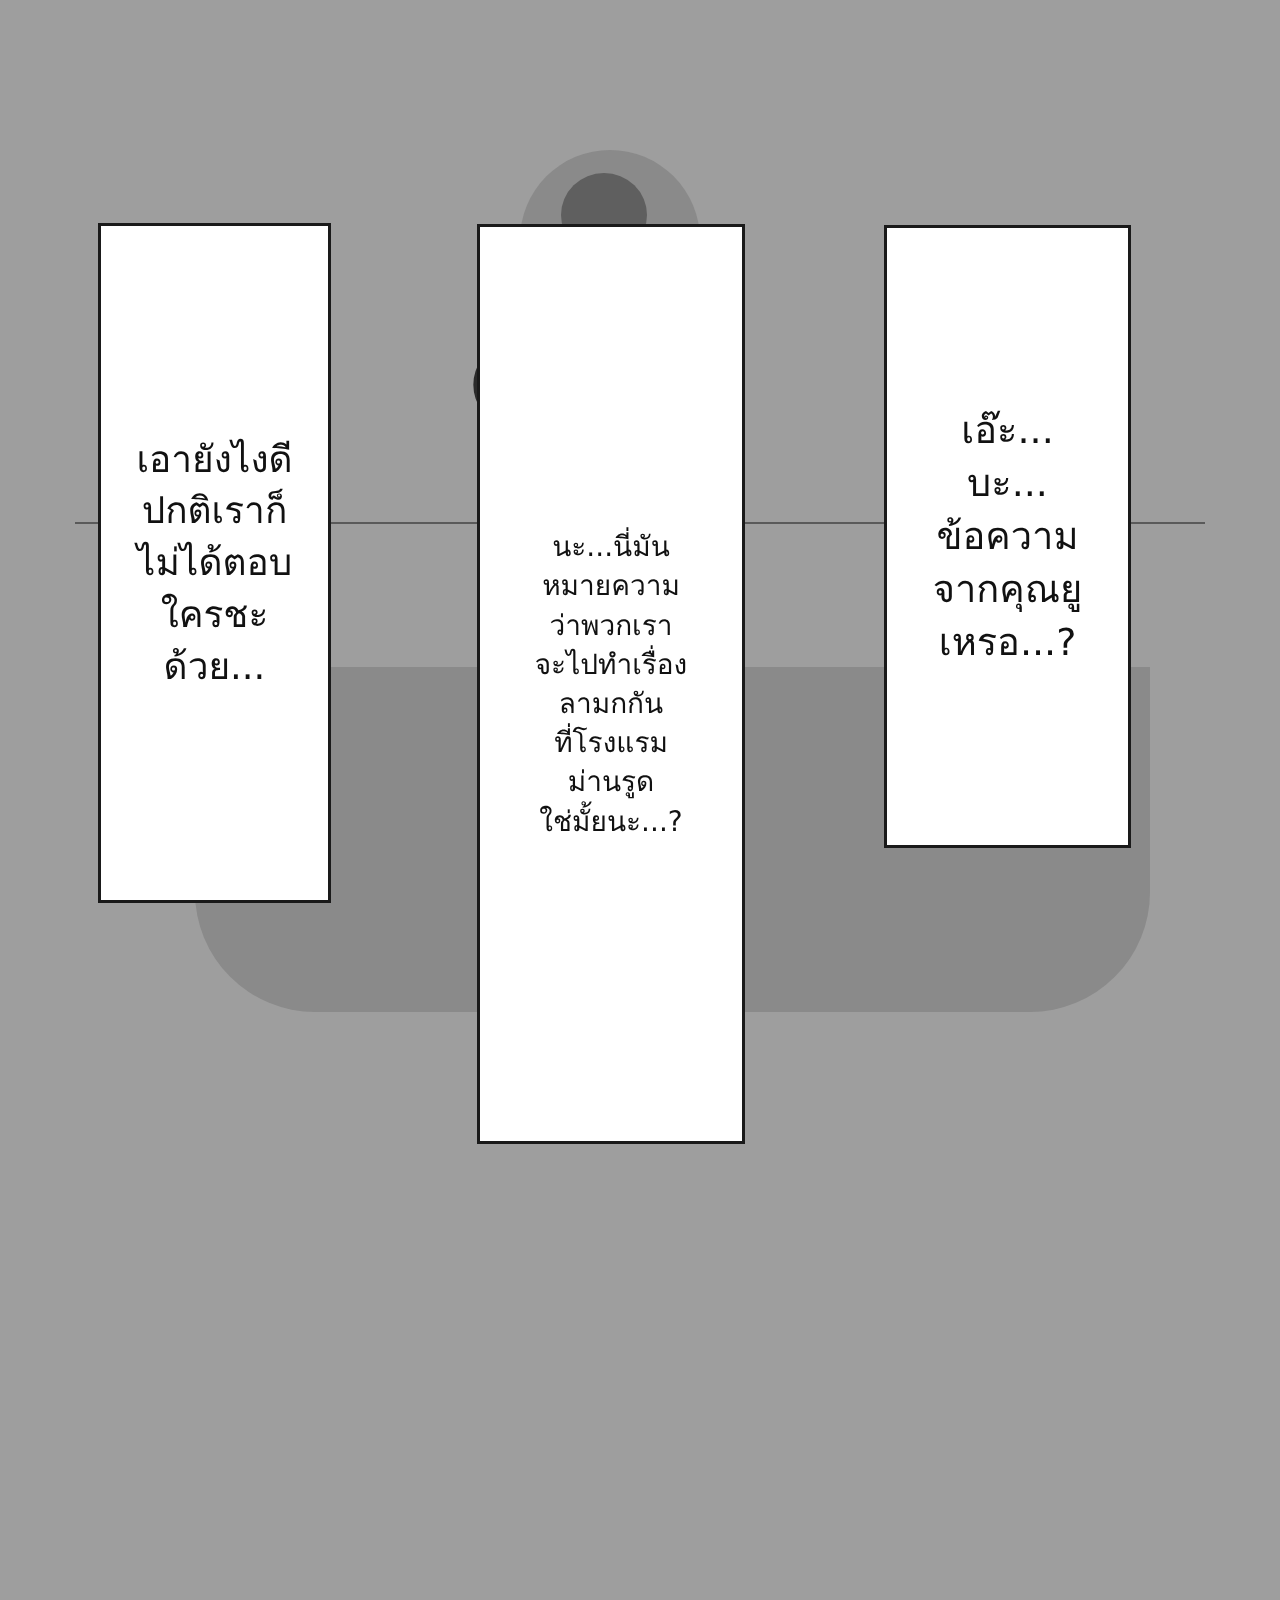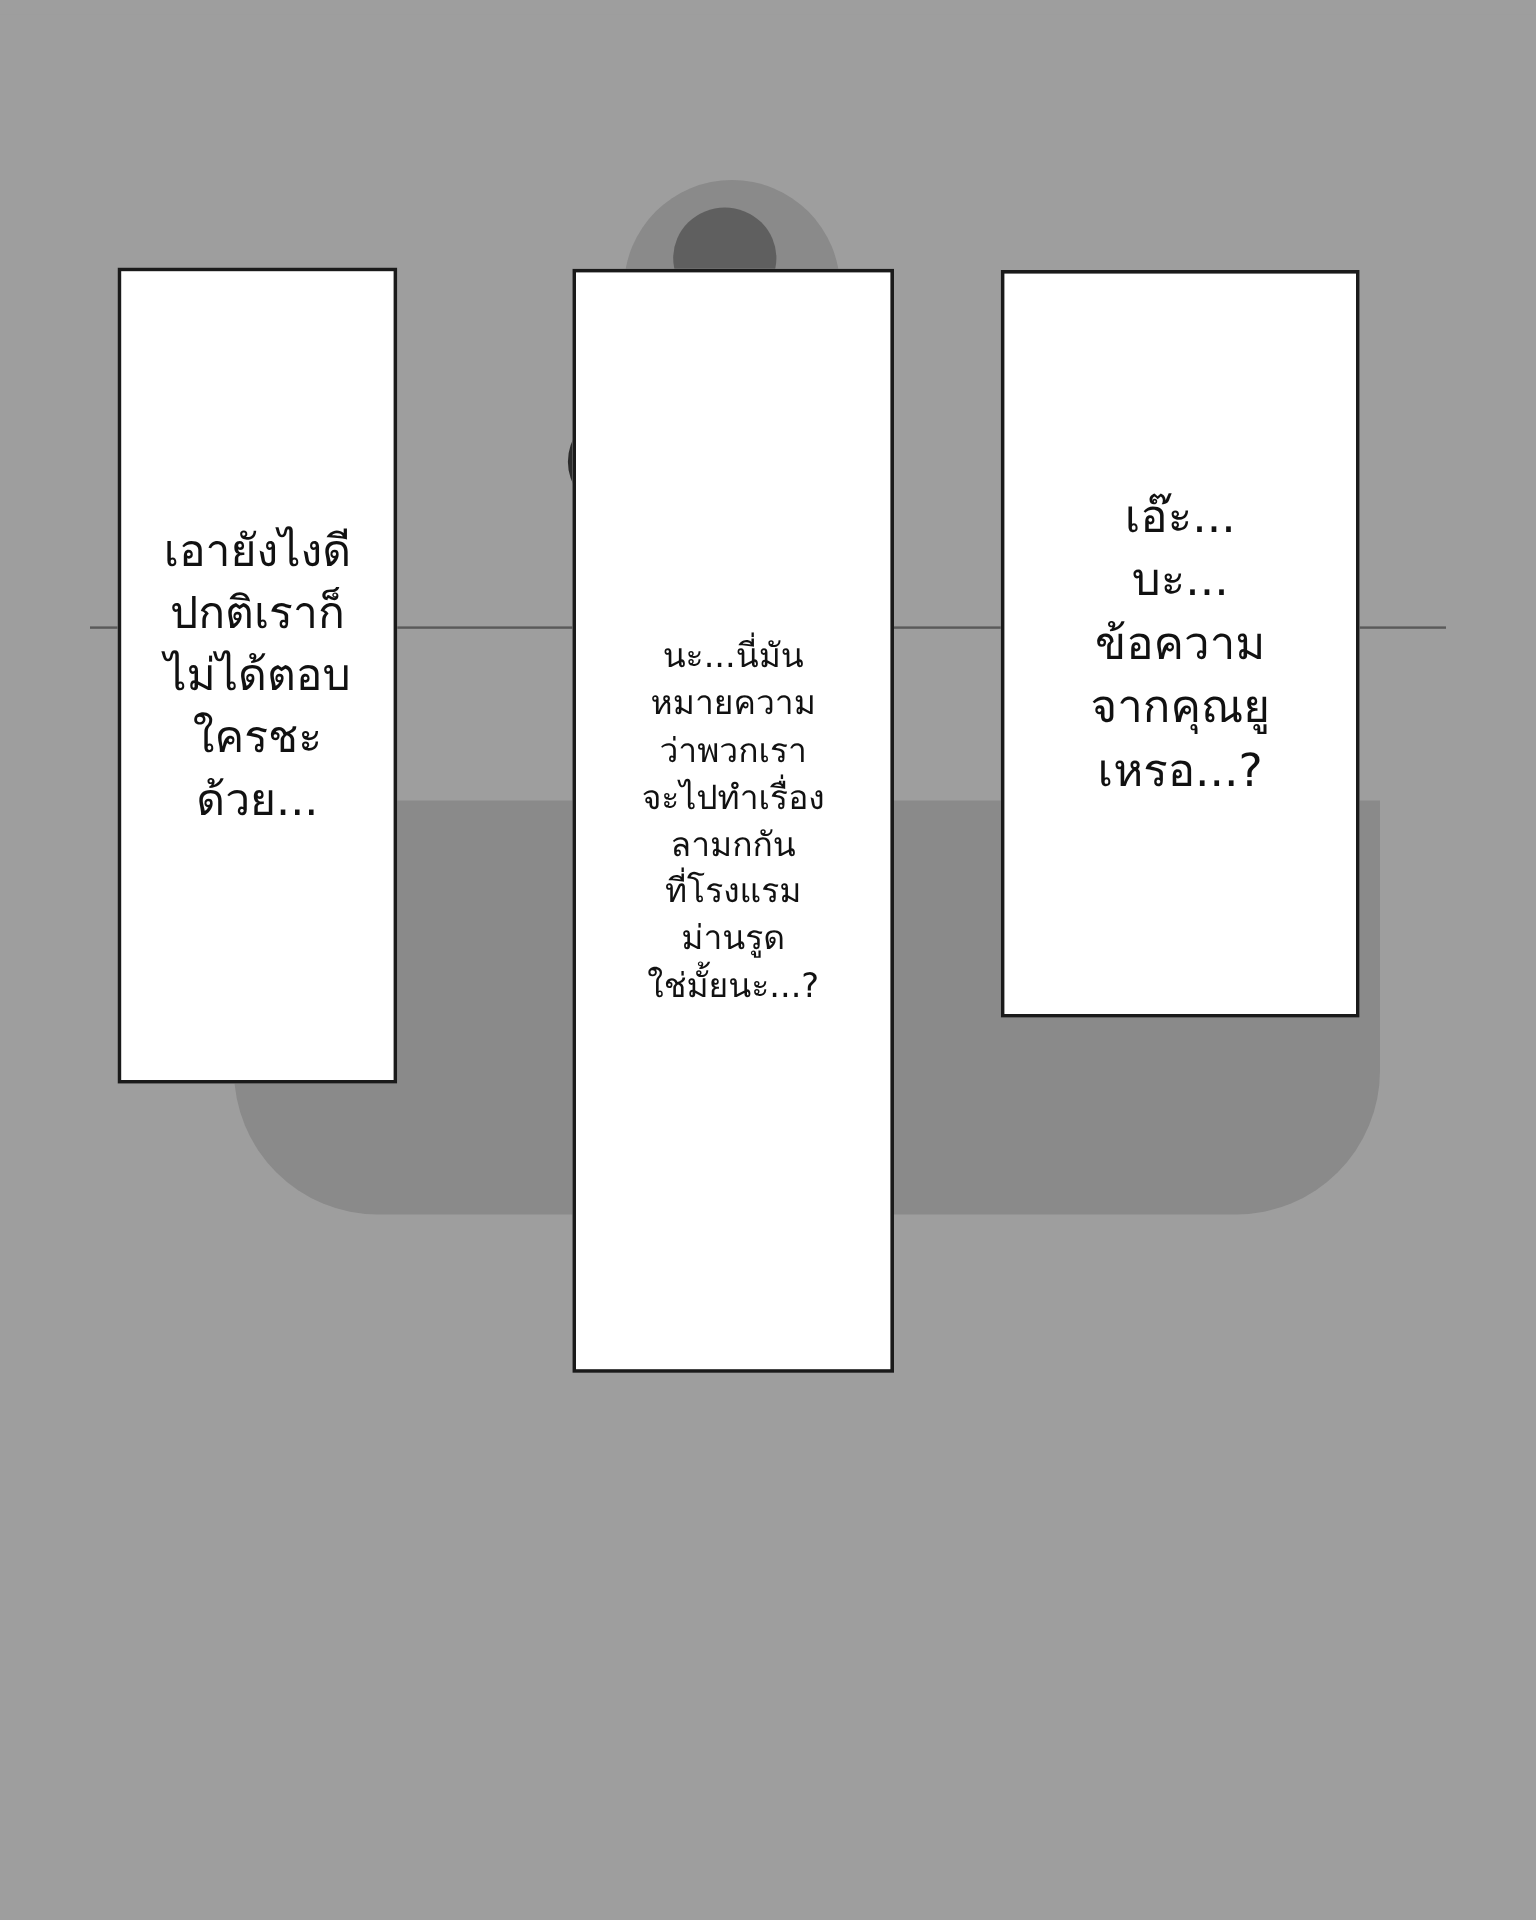--- a/index.html
+++ b/index.html
@@ -89,21 +89,21 @@
     font-size: 37px;
     line-height: 1.40;
     color: #111111;
     text-align: center;
     white-space: pre-line;
     width: 100%;
   }
 
   #balloon-left   { left: 98px;  top: 211px; width: 233px; height: 680px; }
   #balloon-center { left: 477px; top: 212px; width: 268px; height: 920px; }
-  #balloon-right  { left: 834px; top: 213px; width: 299px; height: 623px; }
+  #balloon-right  { left: 884px; top: 213px; width: 247px; height: 623px; }
 
   #balloon-center .txt { font-size: 28px; }
   #balloon-right  .txt { font-size: 38px; }
 </style>
 </head>
 <body>
 
 <div class="panel">
 
   <div class="head-blob"></div>

